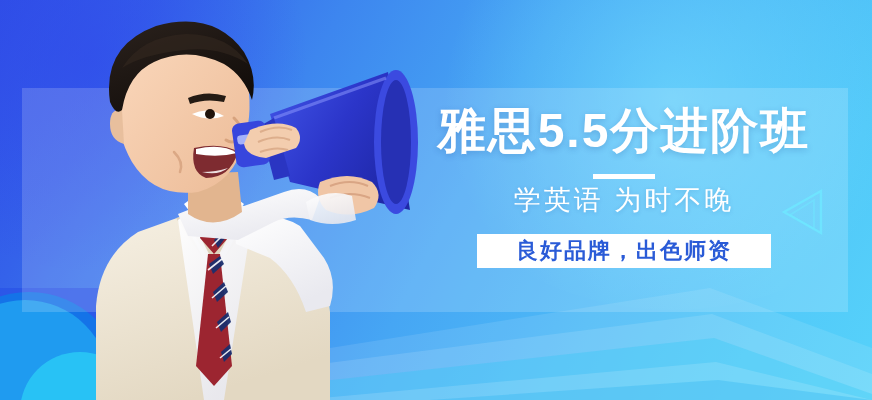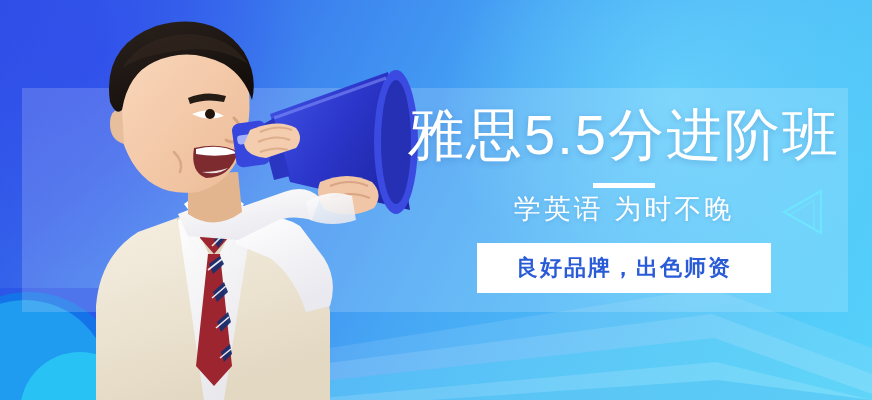--- a/index.html
+++ b/index.html
@@ -57,36 +57,36 @@
   .tri-accent{
     position:absolute;left:781px;top:188px;width:42px;height:48px;
   }
 
   
   .person{position:absolute;left:38px;top:6px;width:380px;height:394px;}
 
   
   .copy{position:absolute;left:404px;top:104px;width:440px;text-align:center;}
   .title{
-    font-size:56px;font-weight:400;color:#ffffff;letter-spacing:2px;
+    font-size:48px;font-weight:700;color:#ffffff;letter-spacing:2px;
     line-height:1.12;white-space:nowrap;
     text-shadow:0 2px 6px rgba(20,60,140,.22);
   }
   .divider{
     width:62px;height:5px;background:#ffffff;margin:16px auto 0 auto;
   }
   .subtitle{
     margin-top:3px;
     font-size:27px;font-weight:400;color:#ffffff;letter-spacing:3px;
     white-space:nowrap;
     text-shadow:0 1px 4px rgba(20,60,140,.18);
   }
   .tagbox{
     margin:16px auto 0 auto;
-    width:294px;height:50px;
+    width:294px;height:34px;
     background:#ffffff;
     display:flex;align-items:center;justify-content:center;
   }
   .tagbox span{
     font-size:22px;font-weight:700;color:#2a5bd7;letter-spacing:2px;
     white-space:nowrap;
   }
 </style>
 </head>
 <body>

